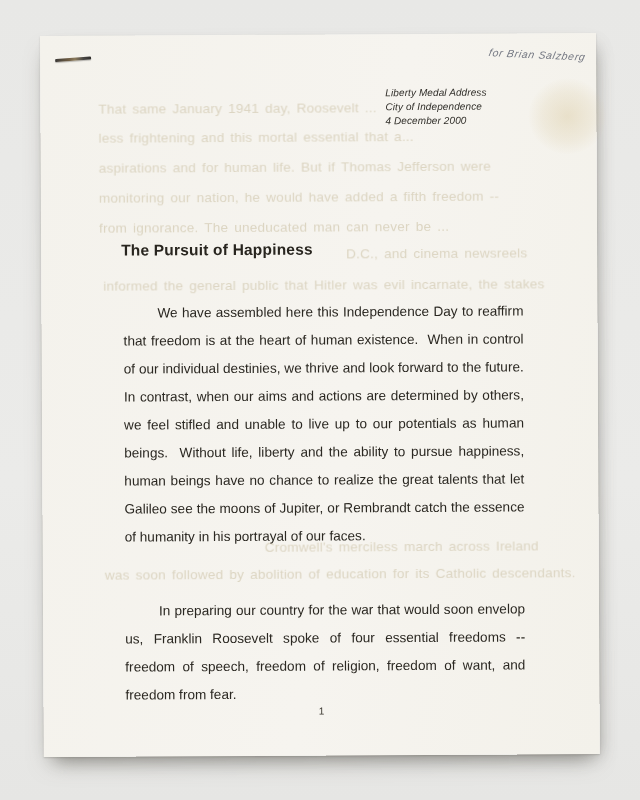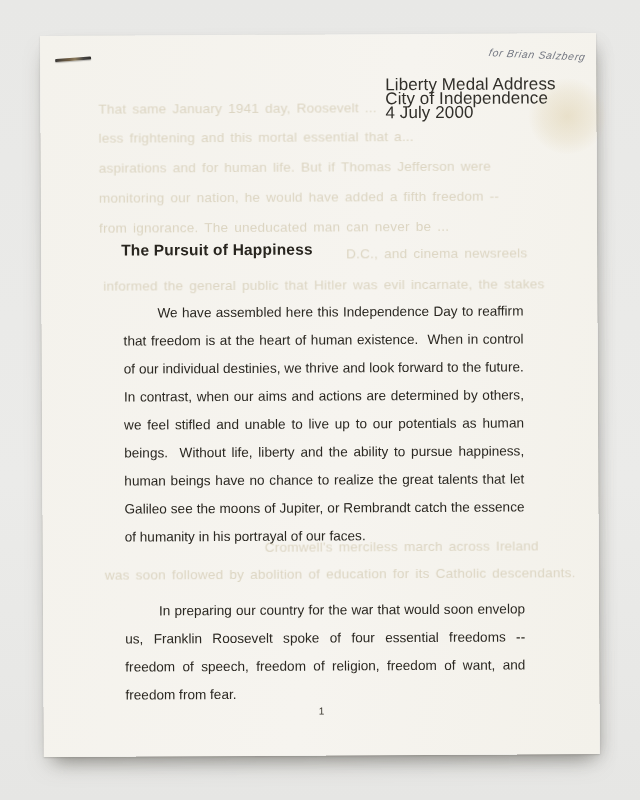--- a/index.html
+++ b/index.html
@@ -39,22 +39,23 @@
     position:absolute;left:449px;top:15px;
     font-style:italic;
     font-size:10.5px;
     letter-spacing:0.7px;
     color:#686c78;
     opacity:0.9;
     transform:rotate(3deg) skewX(-9deg);
     white-space:nowrap;
   }
   .header{
-    position:absolute;left:345px;top:44px;
-    font-size:17px;
+    position:absolute;left:345px;top:52px;
+    font-style:italic;
+    font-size:10px;
     line-height:14px;
     color:#312f2a;
     letter-spacing:0.1px;
   }
   .title{
     position:absolute;left:80px;top:206px;
     margin:0;
     font-size:15.5px;
     font-weight:bold;
     color:#28251f;
@@ -107,21 +108,21 @@
   <div class="page">
 
     <div class="staple"></div>
     <div class="stain"></div>
 
     <div class="inscription">for Brian Salzberg</div>
 
     <div class="header">
       <div>Liberty Medal Address</div>
       <div>City of Independence</div>
-      <div>4 July 2000</div>
+      <div>4 December 2000</div>
     </div>
 
     <div class="ghost gt0">That same January 1941 day, Roosevelt ...</div>
     <div class="ghost gt1">less frightening and this mortal essential that a...</div>
     <div class="ghost gt2">aspirations and for human life.  But if Thomas Jefferson were</div>
     <div class="ghost gt3">monitoring our nation, he would have added a fifth freedom --</div>
     <div class="ghost gt4">from ignorance.  The uneducated man can never be ...</div>
     <div class="ghost gtitle">D.C., and cinema newsreels</div>
     <div class="ghost gmid">informed the general public that Hitler was evil incarnate, the stakes</div>
     <div class="ghost glow0">Cromwell's merciless march across Ireland</div>

